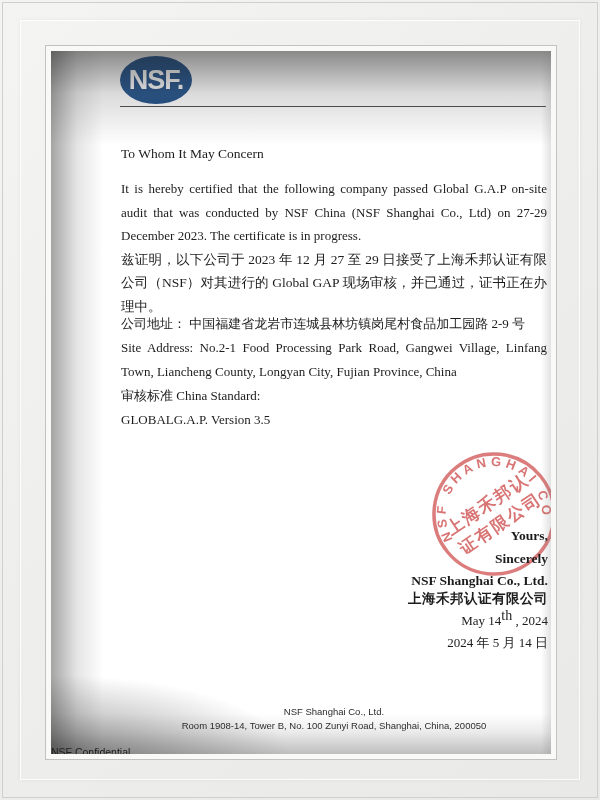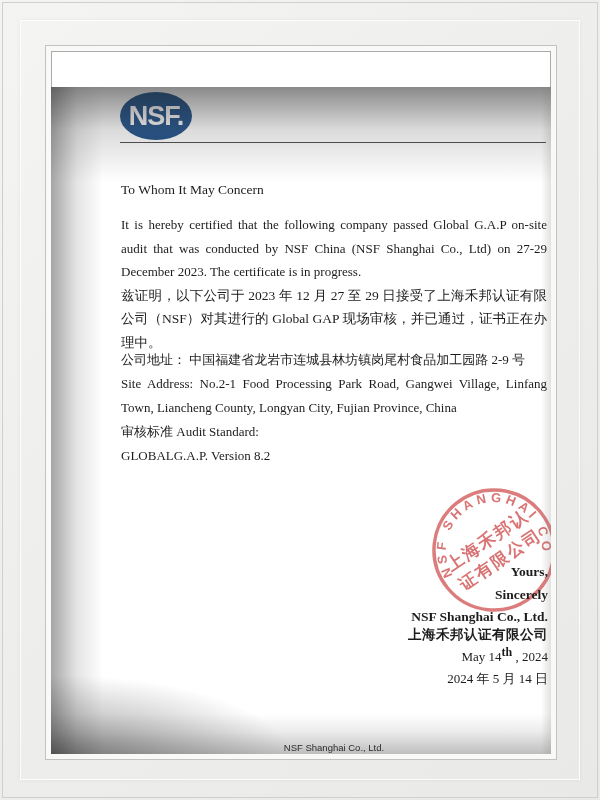--- a/index.html
+++ b/index.html
@@ -17,21 +17,21 @@
   .photo-edge{position:absolute;inset:2px;border:1px solid #cfcfcd;pointer-events:none;}
   .frame-bevel{position:absolute;inset:20px;border:1px solid rgba(255,255,255,.85);
     box-shadow:0 0 4px rgba(0,0,0,.06);pointer-events:none;}
 
   
   .opening{position:absolute;left:46px;top:46px;width:510px;height:713px;
     background:#fff;border:5px solid #f9f9f7;
     box-shadow:0 0 0 1px #c2c2c0,inset 0 0 0 1px #ababab;}
 
   
-  .doc{position:absolute;inset:0;overflow:hidden;background:#fff;color:#1c1c1c;margin-top:36px;}
+  .doc{position:absolute;inset:0;overflow:hidden;background:#fff;color:#1c1c1c;}
 
   .shade{position:absolute;pointer-events:none;z-index:5;}
   .shade-top{left:0;top:0;right:0;height:95px;
     background:linear-gradient(to bottom,rgba(40,40,40,.55),rgba(90,90,90,.22) 45%,rgba(255,255,255,0));}
   .shade-left{left:0;top:0;bottom:0;width:52px;
     background:linear-gradient(to right,rgba(40,40,40,.42),rgba(90,90,90,.16) 50%,rgba(255,255,255,0));}
   .shade-bottom{left:0;bottom:0;right:0;height:40px;
     background:linear-gradient(to top,rgba(40,40,40,.30),rgba(90,90,90,.12) 55%,rgba(255,255,255,0));}
   .shade-corner{left:0;bottom:0;width:240px;height:80px;
     background:radial-gradient(ellipse at 0% 100%,rgba(25,25,25,.45),rgba(0,0,0,0) 70%);}
@@ -63,21 +63,21 @@
 
   
   .signature{position:absolute;top:477px;right:3px;text-align:right;z-index:3;}
   .sig-bold{font-weight:bold;font-size:13.5px;line-height:16px;}
   .sig-normal{font-size:13px;line-height:16px;}
   .yours{margin-bottom:7px;}
   .sincerely{margin-bottom:6px;}
   .signer-en{margin-bottom:2px;}
   .signer-zh{margin-bottom:1px;letter-spacing:.5px;}
   .date-en{margin-bottom:6px;}
-  .date-en sup{font-size:12px;font-weight:bold;}
+  .date-en sup{font-size:14px;}
 
   
   .footer{position:absolute;left:70px;top:654px;width:426px;text-align:center;
     font-family:"Liberation Sans",sans-serif;font-size:9.5px;line-height:14px;color:#2b2b2b;z-index:3;}
   .confidential{position:absolute;left:0;top:695px;
     font-family:"Liberation Sans",sans-serif;font-size:10.5px;color:#141414;z-index:3;}
 </style>
 </head>
 <body>
 
@@ -96,22 +96,22 @@
       <div class="salutation">To Whom It May Concern</div>
 
       <div class="para">
         <div>It is hereby certified that the following company passed Global G.A.P on-site audit that was conducted by NSF China (NSF Shanghai Co., Ltd) on 27-29 December 2023. The certificate is in progress.</div>
         <div class="para-zh">兹证明，以下公司于 2023 年 12 月 27 至 29 日接受了上海禾邦认证有限公司（NSF）对其进行的 Global GAP 现场审核，并已通过，证书正在办理中。</div>
       </div>
 
       <div class="details">
         <div>公司地址： 中国福建省龙岩市连城县林坊镇岗尾村食品加工园路 2-9 号</div>
         <div>Site Address: No.2-1 Food Processing Park Road, Gangwei Village, Linfang Town, Liancheng County, Longyan City, Fujian Province, China</div>
-        <div>审核标准 Audit Standard:</div>
-        <div>GLOBALG.A.P. Version 8.2</div>
+        <div>审核标准 China Standard:</div>
+        <div>GLOBALG.A.P. Version 3.5</div>
       </div>
 
       <svg class="stamp" width="150" height="150" viewBox="0 0 150 150">
         <circle cx="75" cy="75" r="60" fill="none" stroke="currentColor" stroke-width="3.5" opacity="0.8"></circle>
         <path id="sealArc" d="M 41,109 A 48,48 0 1 1 109,109" fill="none"></path>
         <text font-family="Liberation Sans, sans-serif" font-size="13" font-weight="bold" letter-spacing="4" fill="currentColor" opacity="0.85">
           <textPath href="#sealArc" startOffset="6">NSF SHANGHAI CO</textPath>
         </text>
         <g transform="rotate(-40 75 75)" fill="currentColor" opacity="0.85" font-size="17" font-weight="bold" letter-spacing="2">
           <text x="75" y="69" text-anchor="middle">上海禾邦认</text>

